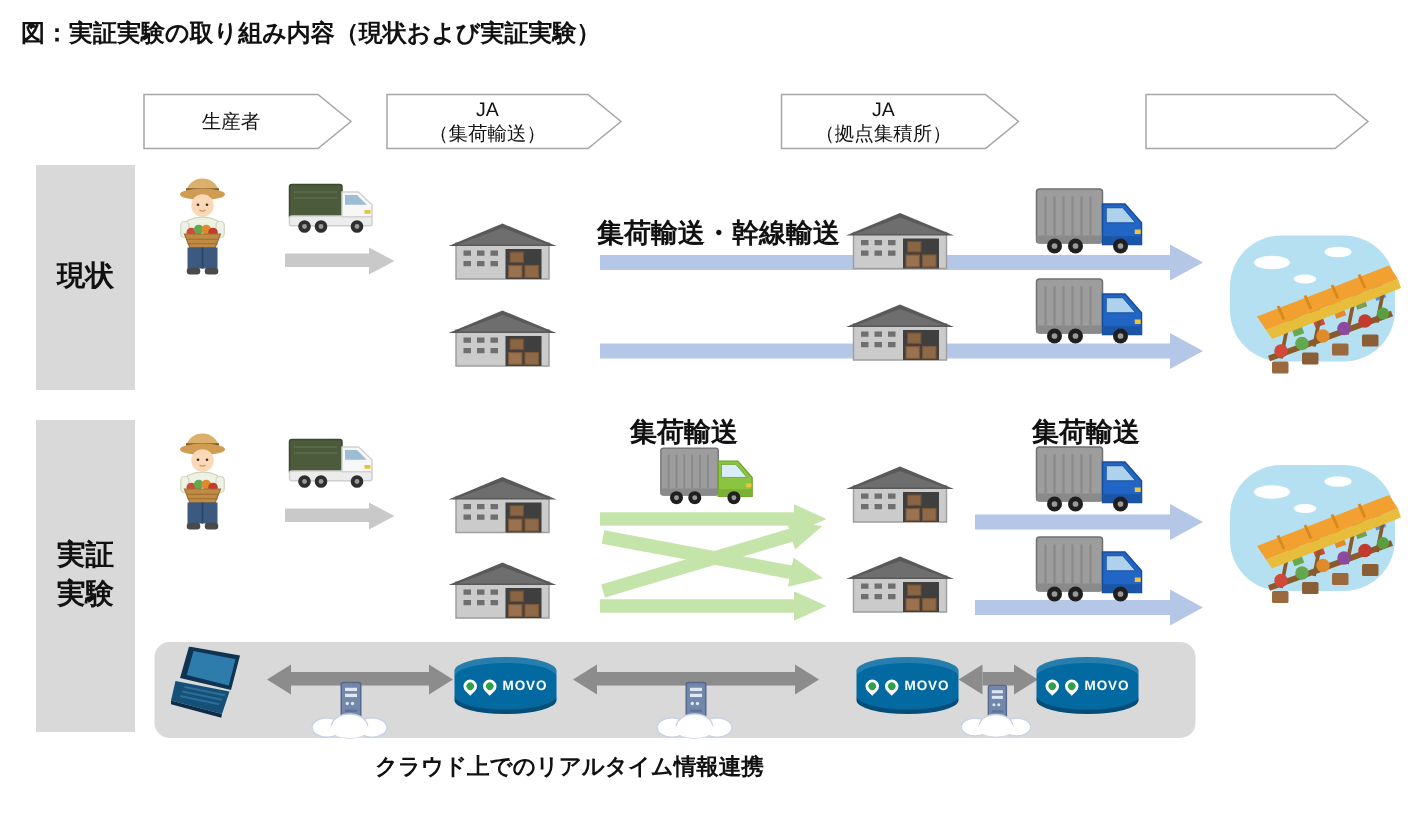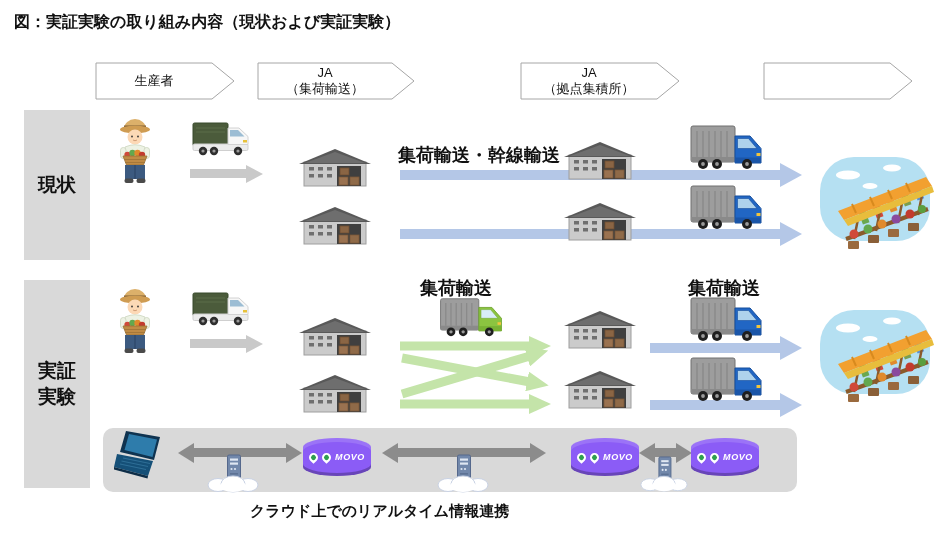--- a/index.html
+++ b/index.html
@@ -36,23 +36,23 @@
   .darr::after  { left:100%;  border-width:10px 0 10px 16px; border-left-color:#8c8c8c; }
   .darr::before { right:100%; border-width:10px 16px 10px 0; border-right-color:#8c8c8c; }
 
   .flow-label { position:absolute; font-size:18px; font-weight:bold; white-space:nowrap; z-index:3; }
 
   .icon { position:absolute; z-index:2; }
   .garrows { position:absolute; z-index:1; }
 
   
   .band { position:absolute; left:103px; top:428px; width:694px; height:64px; background:#d9d9d9; border-radius:10px; z-index:0; }
-  .movo { position:absolute; width:68px; height:38px; background:#8b5cf6; border-radius:50%/24%;
+  .movo { position:absolute; width:68px; height:38px; background:#0369a1; border-radius:50%/24%;
           box-shadow: inset 0 4px 0 rgba(255,255,255,0.14), inset 0 -3px 0 rgba(0,0,0,0.25);
-          display:flex; align-items:center; justify-content:center; gap:4px; z-index:2;font-style:italic; }
+          display:flex; align-items:center; justify-content:center; gap:4px; z-index:2; }
   .movo .pin { width:9px; height:9px; background:#fff; border-radius:50% 50% 50% 0; transform:rotate(-45deg);
                position:relative; flex:0 0 auto; }
   .movo .pin::after { content:""; position:absolute; left:2px; top:2px; width:5px; height:5px; background:#2f9e4f; border-radius:50%; }
   .movo .brand { color:#fff; font-weight:bold; font-size:9px; letter-spacing:0.6px; }
 
   .caption { position:absolute; left:250px; top:502px; width:400px; text-align:left;
              font-size:15px; font-weight:600; z-index:3; }
 </style>
 </head>
 <body>

